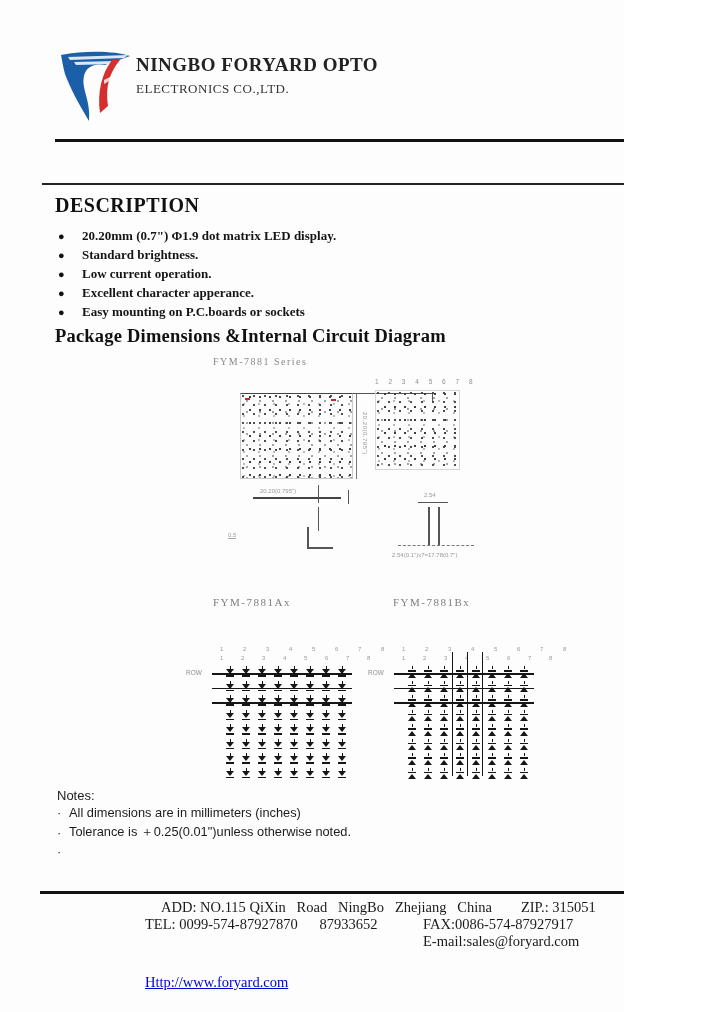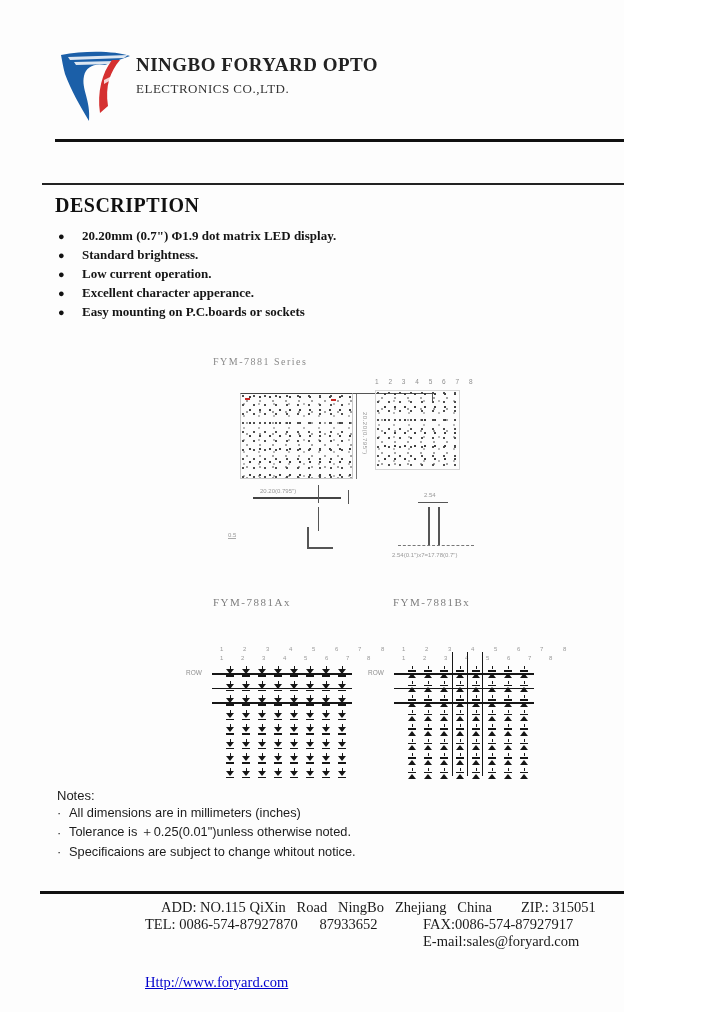--- a/index.html
+++ b/index.html
@@ -127,20 +127,21 @@
       </div>
       <div class="bullet-row">
         <span class="bullet-dot">●</span>
         <span class="bullet-text">Excellent character apperance.</span>
       </div>
       <div class="bullet-row">
         <span class="bullet-dot">●</span>
         <span class="bullet-text">Easy mounting on P.C.boards or sockets</span>
       </div>
     </div>
+  <div class="pkg-heading">Package Dimensions &amp;Internal Circuit Diagram</div>
 
   <div class="drawings">
     <div class="series-label">FYM-7881 Series</div>
 
     <div class="front-view speckle">
       <div class="red-mark" style="left:4px;top:4px;"></div>
       <div class="red-mark" style="right:16px;top:5px;"></div>
     </div>
     <div class="ext-line"></div>
     <div class="ext-tick"></div>
@@ -872,25 +873,24 @@
         <div class="note-row">
           <span class="note-dot">·</span>
           <span>All dimensions are in millimeters (inches)</span>
         </div>
         <div class="note-row">
           <span class="note-dot">·</span>
           <span>Tolerance is  ＋0.25(0.01")unless otherwise noted.</span>
         </div>
         <div class="note-row">
           <span class="note-dot">·</span>
-          <span>Specificaions are subject to change whitout notice.</span>
         </div>
       </div>
   </div>
 
   <div class="footer-rule"></div>
   <div class="f-line f-add">ADD: NO.115 QiXin   Road   NingBo   Zhejiang   China        ZIP.: 315051</div>
-  <div class="f-line f-tel">TEL: 0086-574-87927870      87933652</div>
+  <div class="f-line f-tel">TEL: 0099-574-87927870      87933652</div>
   <div class="f-line f-fax">FAX:0086-574-87927917</div>
   <a href="#" class="f-line f-web">Http://www.foryard.com</a>
   <div class="f-line f-mail">E-mail:sales@foryard.com</div>
 
 </div>
 
 </body></html>

